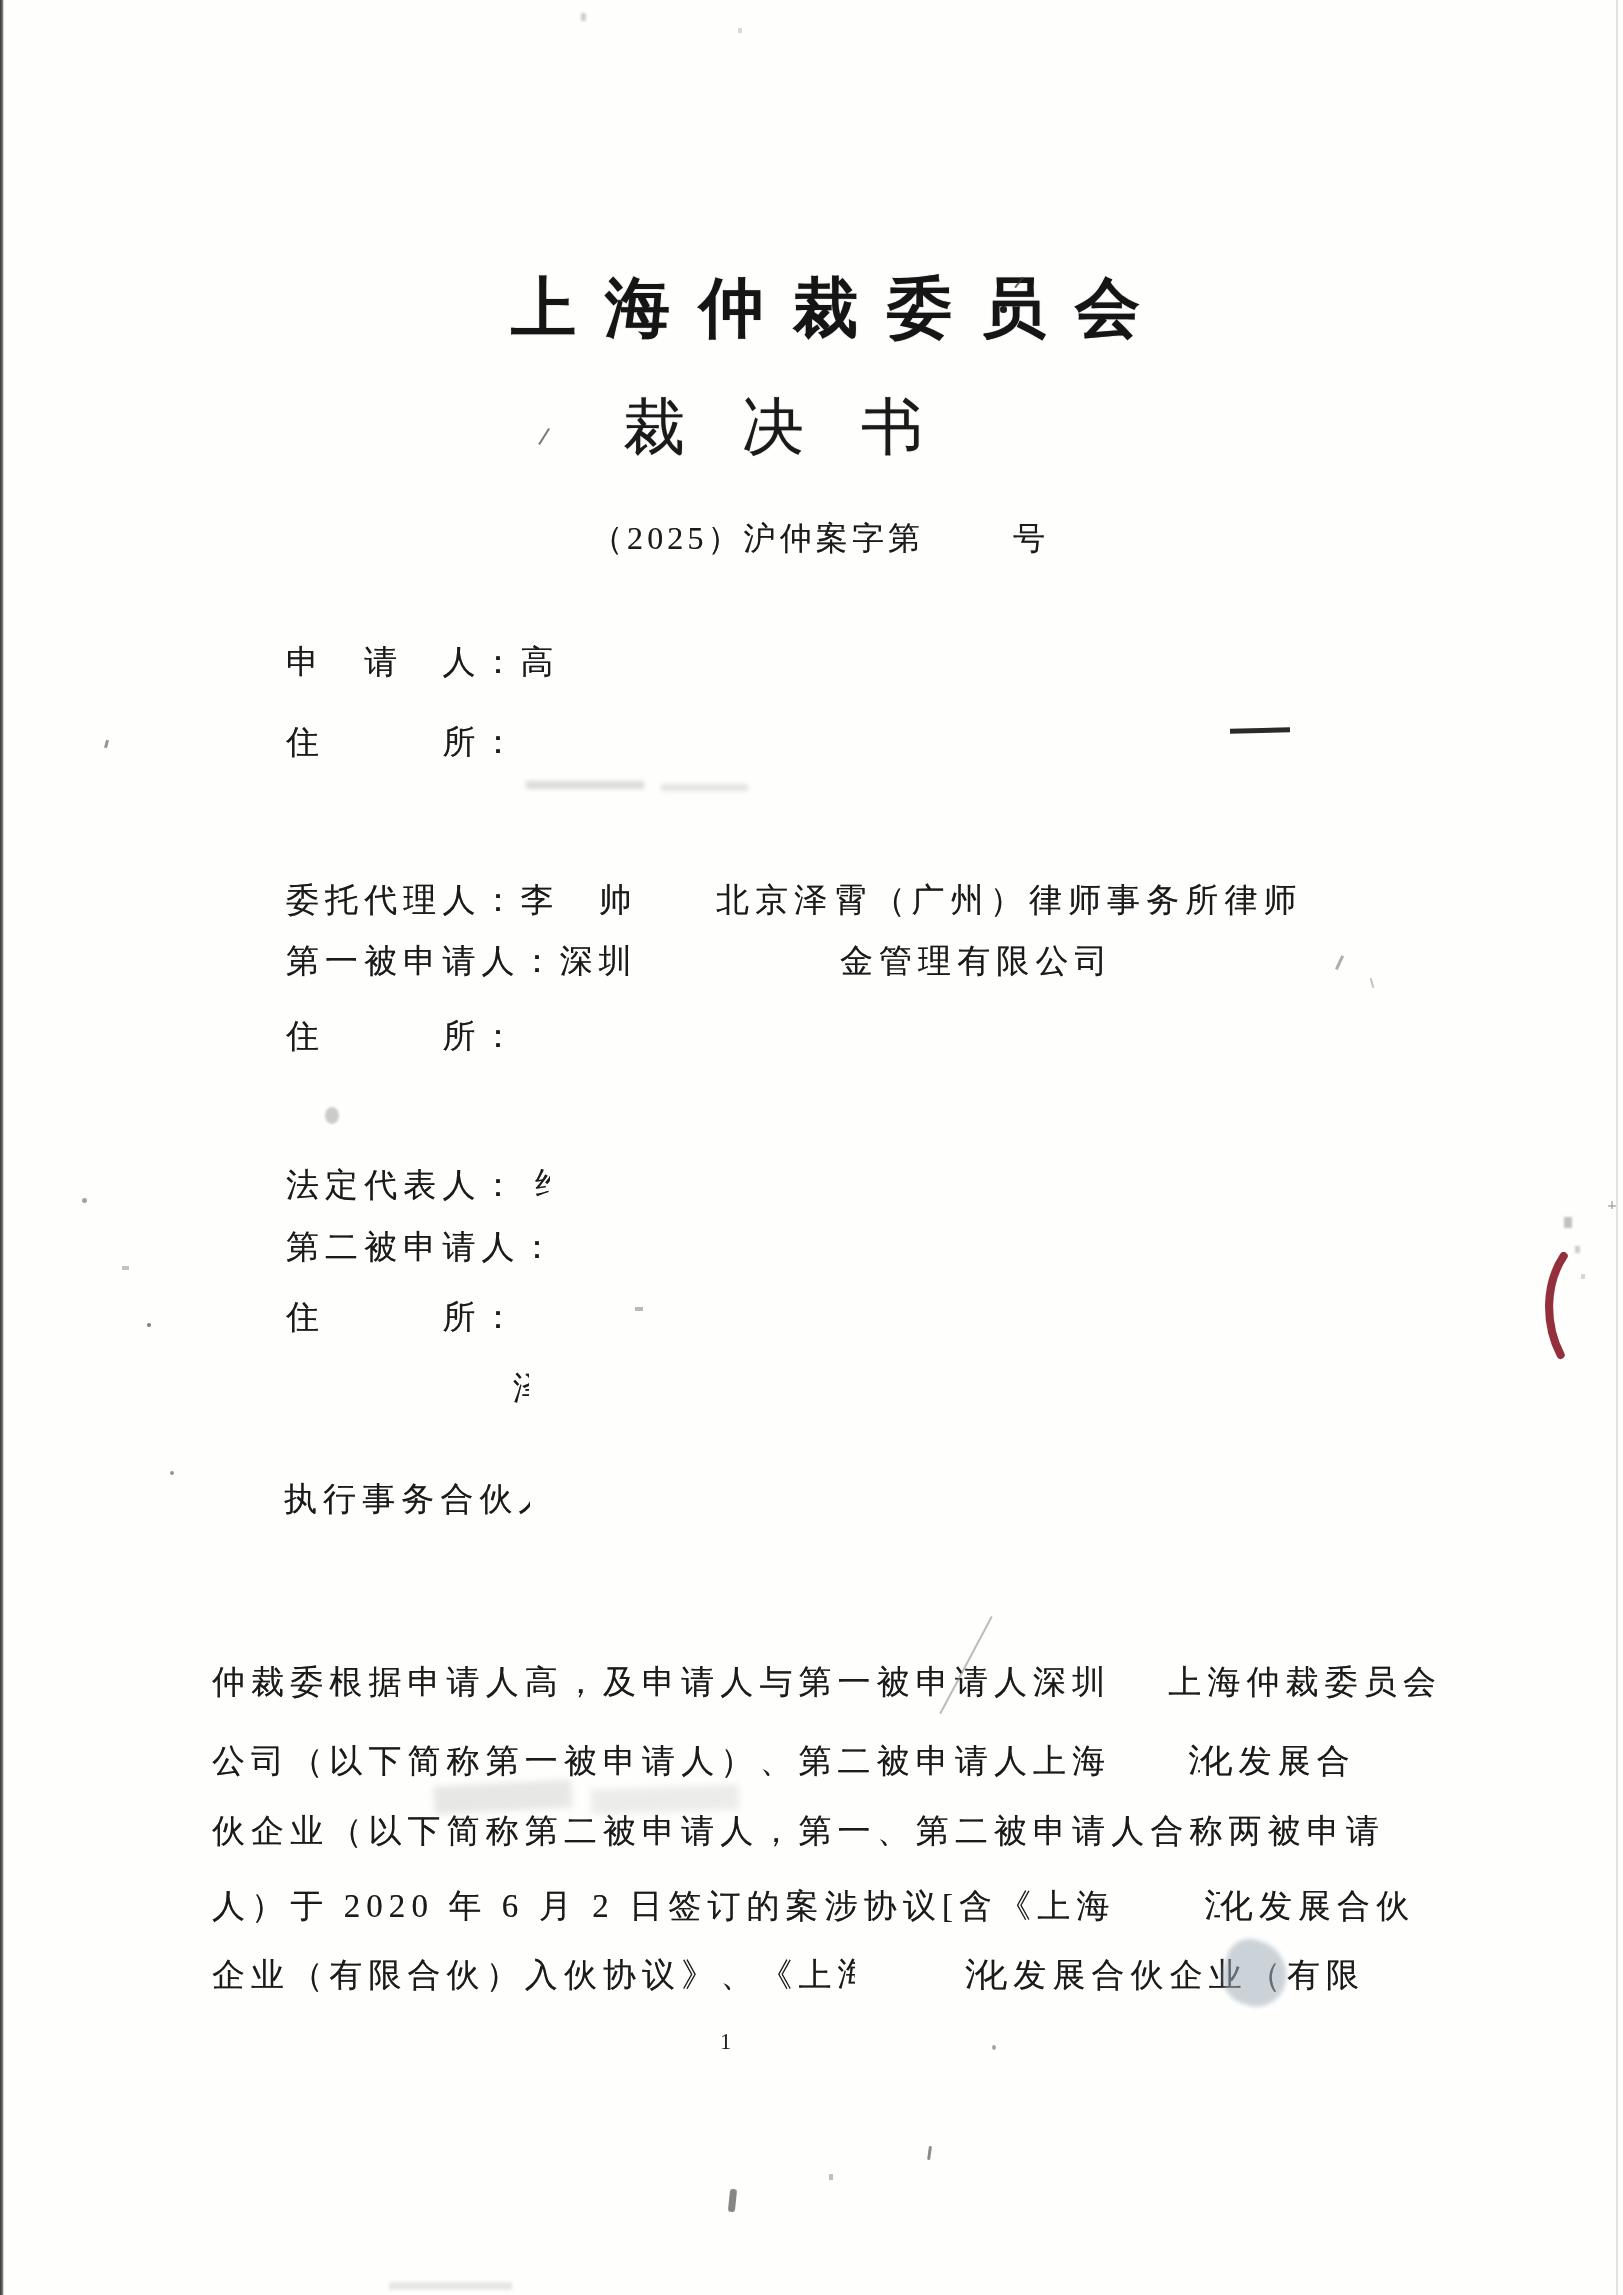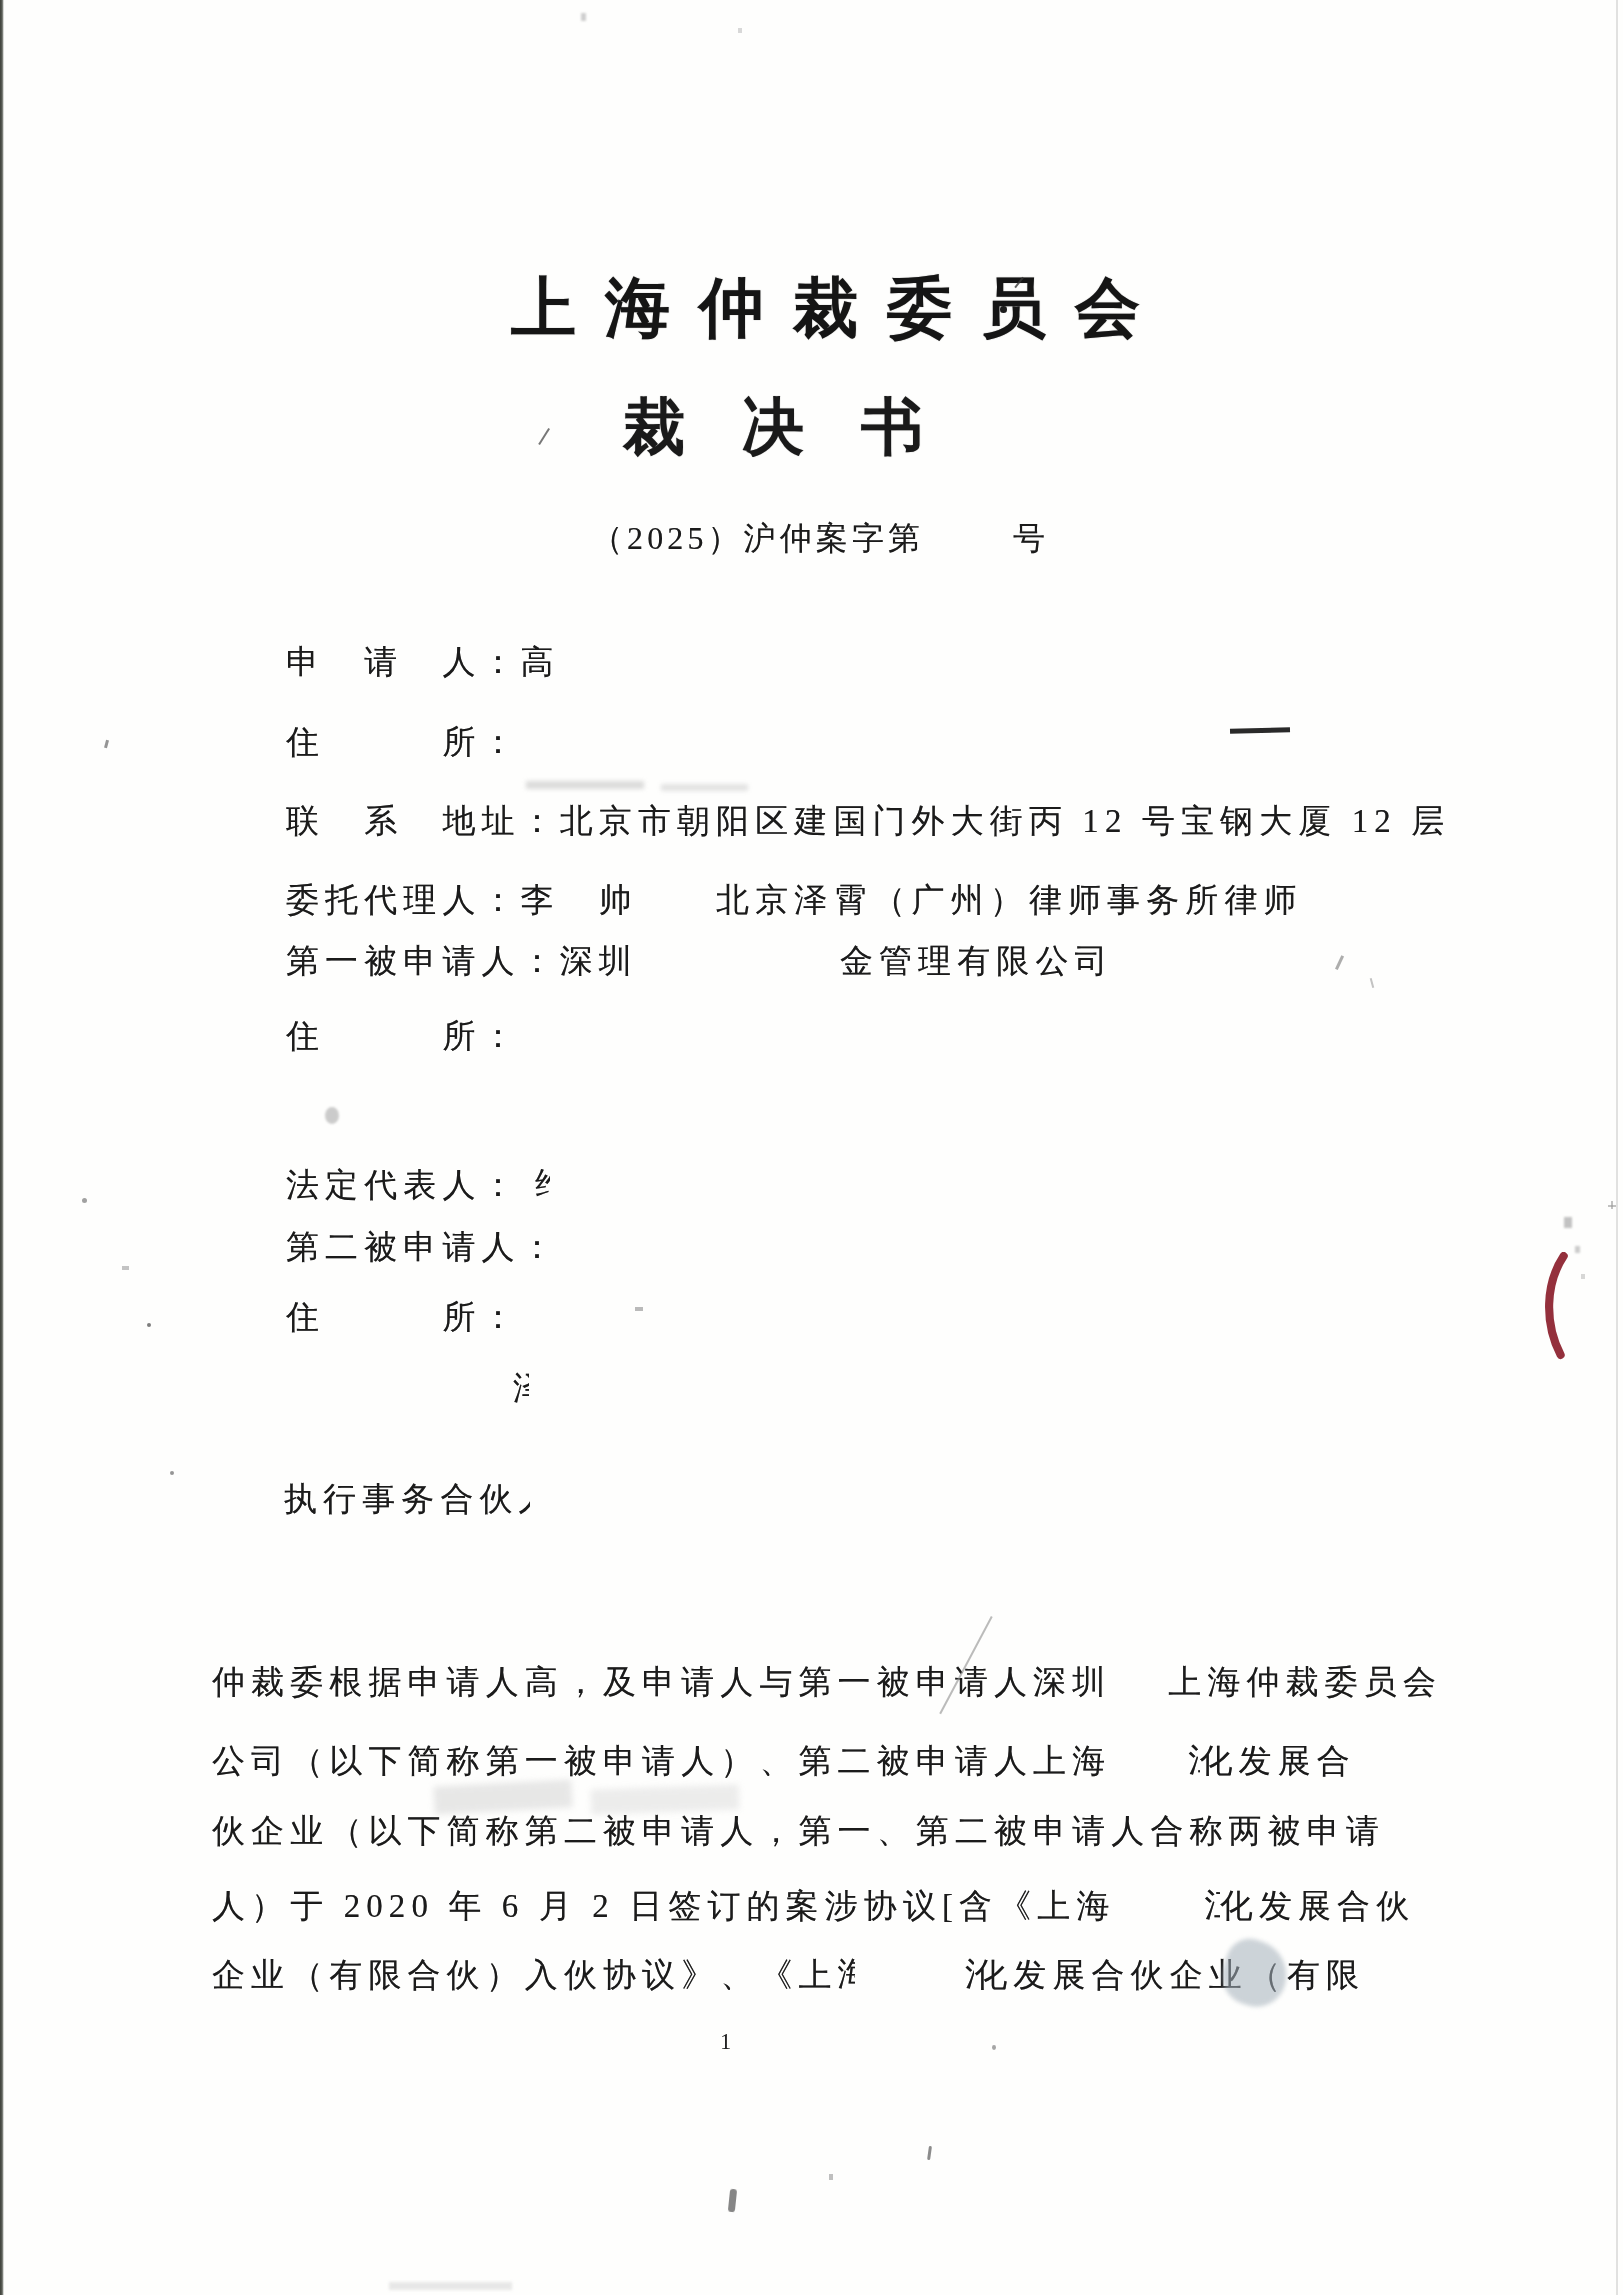--- a/index.html
+++ b/index.html
@@ -14,21 +14,21 @@
     text-shadow:0 0 0.5px rgba(25,25,25,.55);
   }
   .title1{
     position:absolute;left:511px;top:272px;
     font-family:"Liberation Sans","DejaVu Sans",sans-serif;
     font-weight:bold;font-size:65px;letter-spacing:29px;line-height:1.1;
     color:#151515;white-space:nowrap;text-shadow:0 0 1px rgba(0,0,0,.5);
   }
   .title2{
     position:absolute;left:623px;top:393px;
-    font-weight:bold;font-size:62px;letter-spacing:57px;line-height:1.1;
+    font-weight:normal;font-size:62px;letter-spacing:57px;line-height:1.1;
     color:#1a1a1a;white-space:nowrap;text-shadow:0 0 1px rgba(0,0,0,.45);
   }
   .caseline{position:absolute;left:567px;top:517px;font-size:32px;letter-spacing:4.1px;white-space:nowrap;text-shadow:0 0 0.5px rgba(25,25,25,.5);margin-left:24px;}
   .pagenum{position:absolute;left:720px;top:2029px;font-size:22.5px;letter-spacing:0;color:#222;}
   .sp{display:inline-block;height:0.5px;}
   .frag{
     display:inline-block;overflow:hidden;height:1.16em;
     vertical-align:-0.24em;white-space:nowrap;
   }
   .a{position:absolute;pointer-events:none;}
@@ -46,21 +46,20 @@
 <div class="page">
 
   <div class="title1">上海仲裁委员会</div>
   <div class="title2">裁决书</div>
   <div class="caseline"><span>（2025）沪仲案字第</span><span class="sp" style="width:89px"></span><span>号</span></div>
 
   <div class="line" style="left:286px;top:644px"><span>申　请　人：</span><span>高</span></div>
 
   <div class="line" style="left:286px;top:724px"><span>住　　　所：</span></div>
 
-  <div class="line" style="left:286px;top:803px"><span>联　系　地址：</span><span>北京市朝阳区建国门外大街丙 12 号宝钢大厦 12 层</span></div>
 
   <div class="line" style="left:286px;top:882px"><span>委托代理人：</span><span>李　帅　　北京泽霄（广州）律师事务所律师</span></div>
 
   <div class="line" style="left:286px;top:943px"><span>第一被申请人：</span><span>深圳</span><span class="sp" style="width:202px"></span><span>金管理有限公司</span></div>
 
   <div class="line" style="left:286px;top:1018px"><span>住　　　所：</span></div>
 
   <div class="line" style="left:286px;top:1166px"><span>法定代表人：</span><span class="sp" style="width:14.3px"></span><span class="frag" style="width:15.3px">维</span></div>
 
   <div class="line" style="left:286px;top:1229px"><span>第二被申请人：</span></div>

